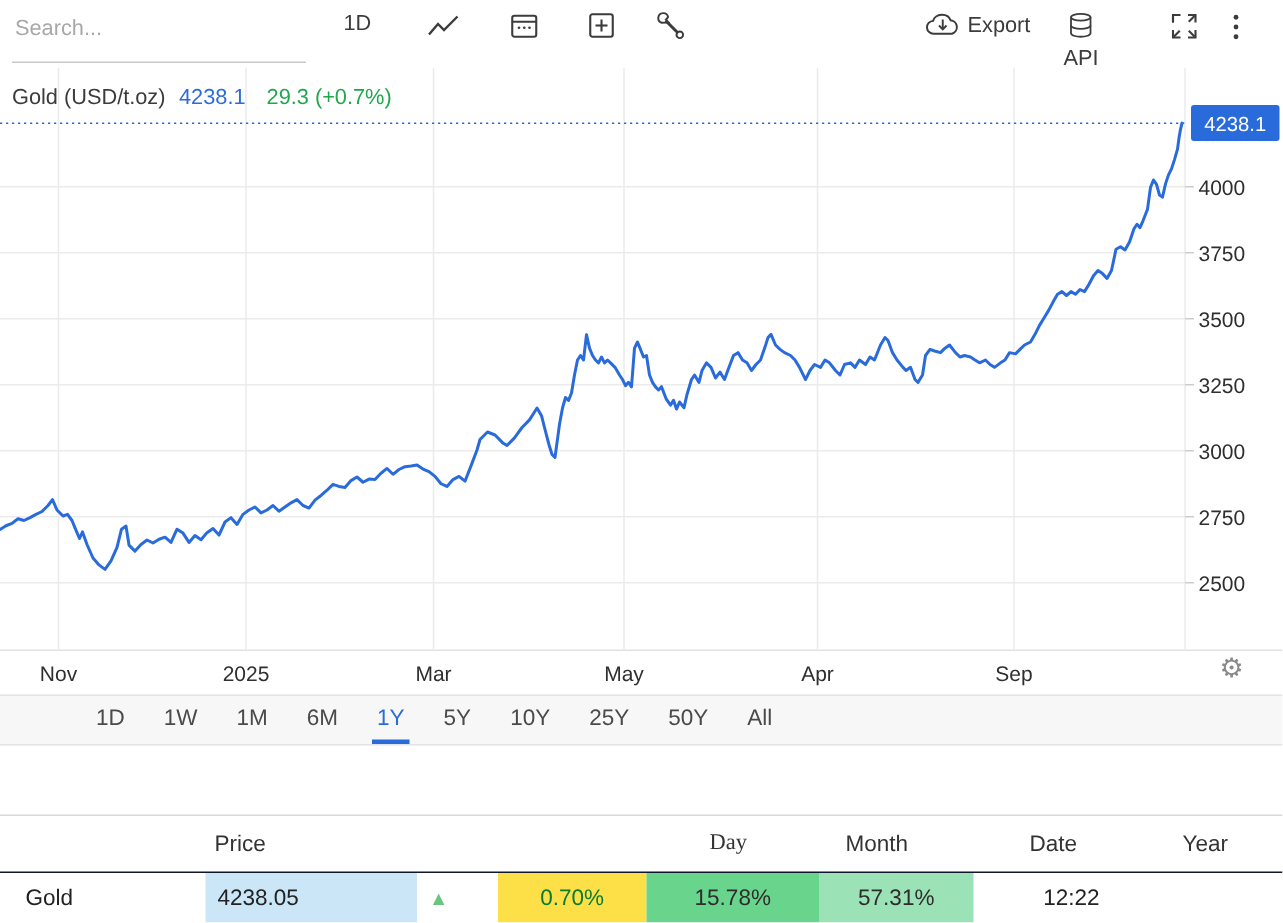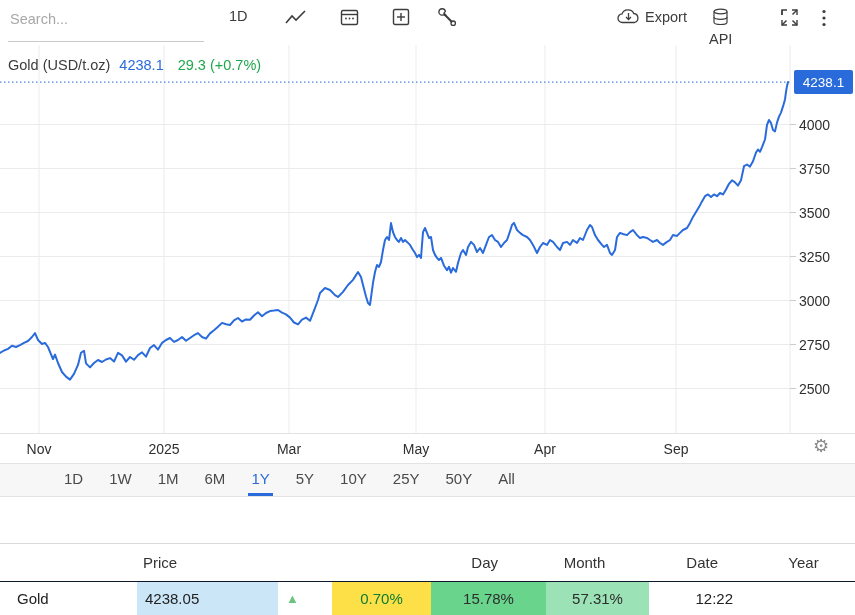--- a/index.html
+++ b/index.html
@@ -52,21 +52,21 @@
   .c-name  {width:137px;padding-left:17px;color:#222;}
   .c-price {width:141px;padding-left:8px;color:#222;}
   .c-arrow {width:54px;padding-left:8px;}
   .c-chg   {width:96px;justify-content:flex-end;padding-right:32px;}
   .c-day   {width:99px;justify-content:center;}
   .c-month {width:115px;justify-content:center;}
   .c-year  {width:103px;justify-content:center;}
   .c-date  {width:110px;justify-content:flex-end;padding-right:26px;color:#222;}
   #thead .tc{color:#333;}
   #thead .c-price{padding-left:6px;}
-  #thead .c-day{padding-right:29px;justify-content:flex-end;}
+  #thead .c-day{padding-right:29px;justify-content:flex-end;font-family:Liberation Serif, serif;}
   #thead .c-date{padding-right:34px;}
   #tbody-row .c-price{background:#cbe6f6;}
   #tbody-row .c-arrow{color:#6cc57f;font-size:13px;}
   #tbody-row .c-chg{color:#0b8040;}
   #tbody-row .c-day{background:#fde047;color:#0b7d33;}
   #tbody-row .c-month{background:#68d48c;color:#2d2d2d;}
   #tbody-row .c-year{background:#9be2b6;color:#2d2d2d;}
 </style>
 </head>
 <body>

